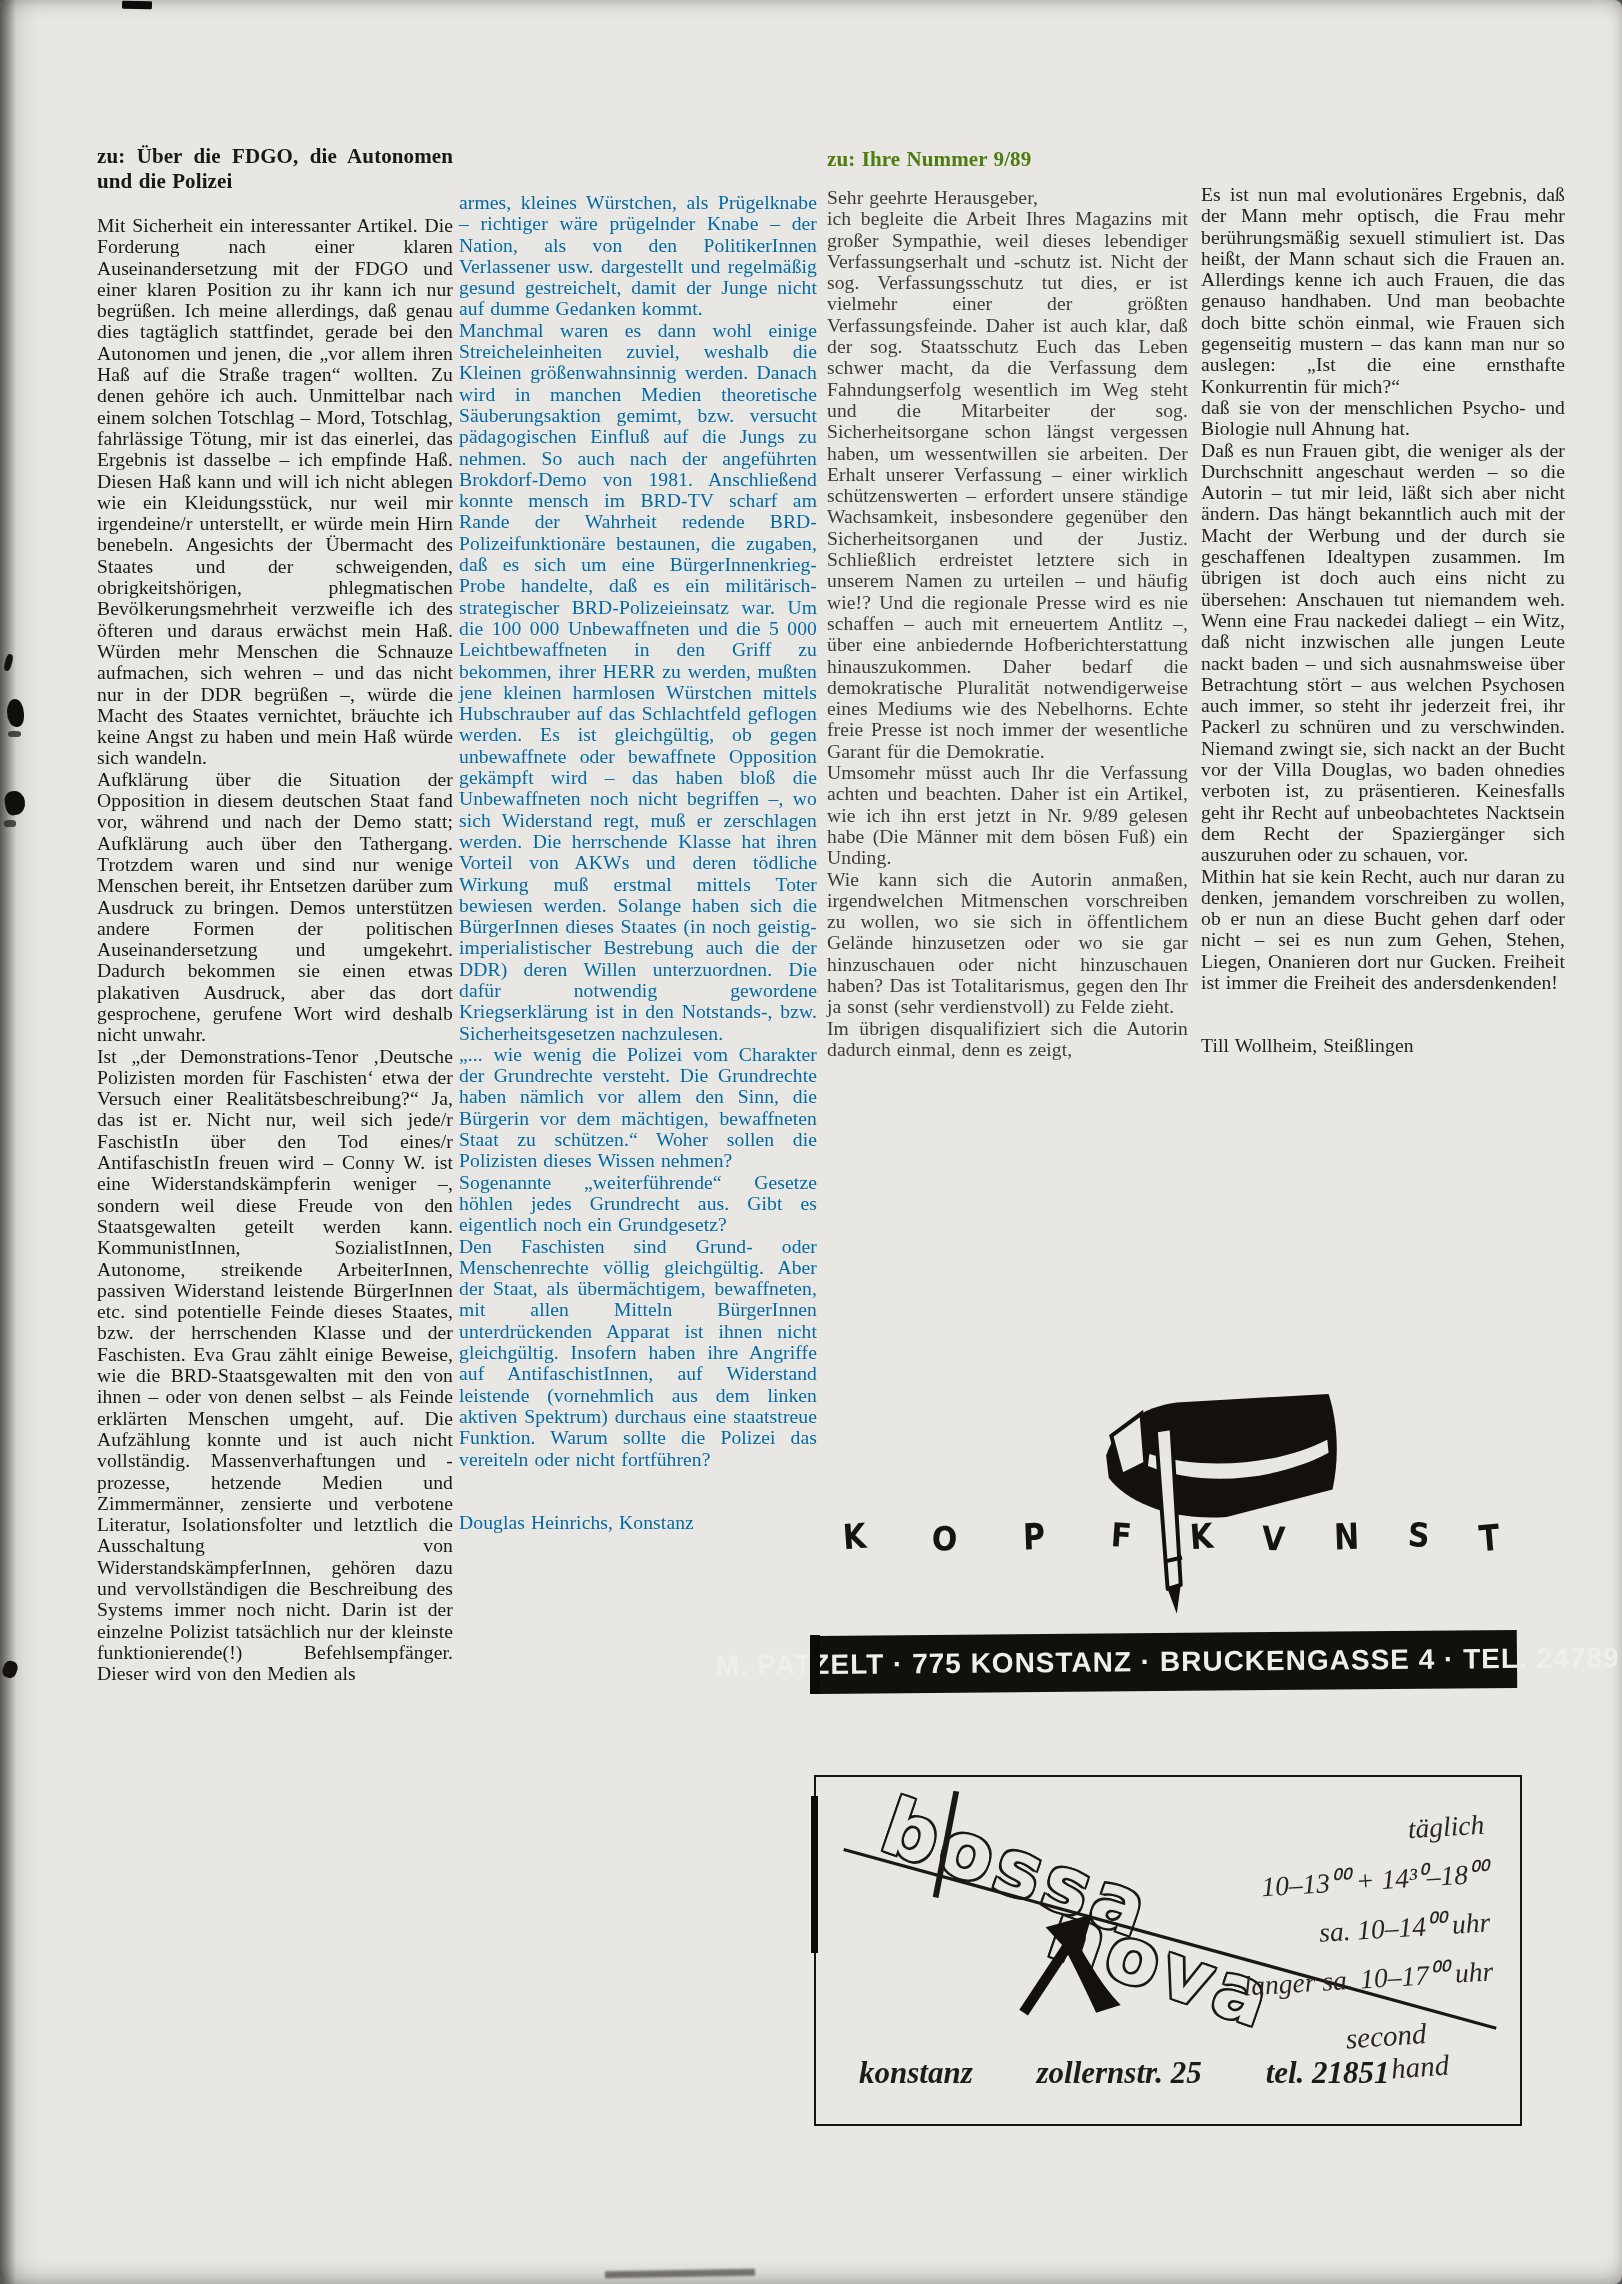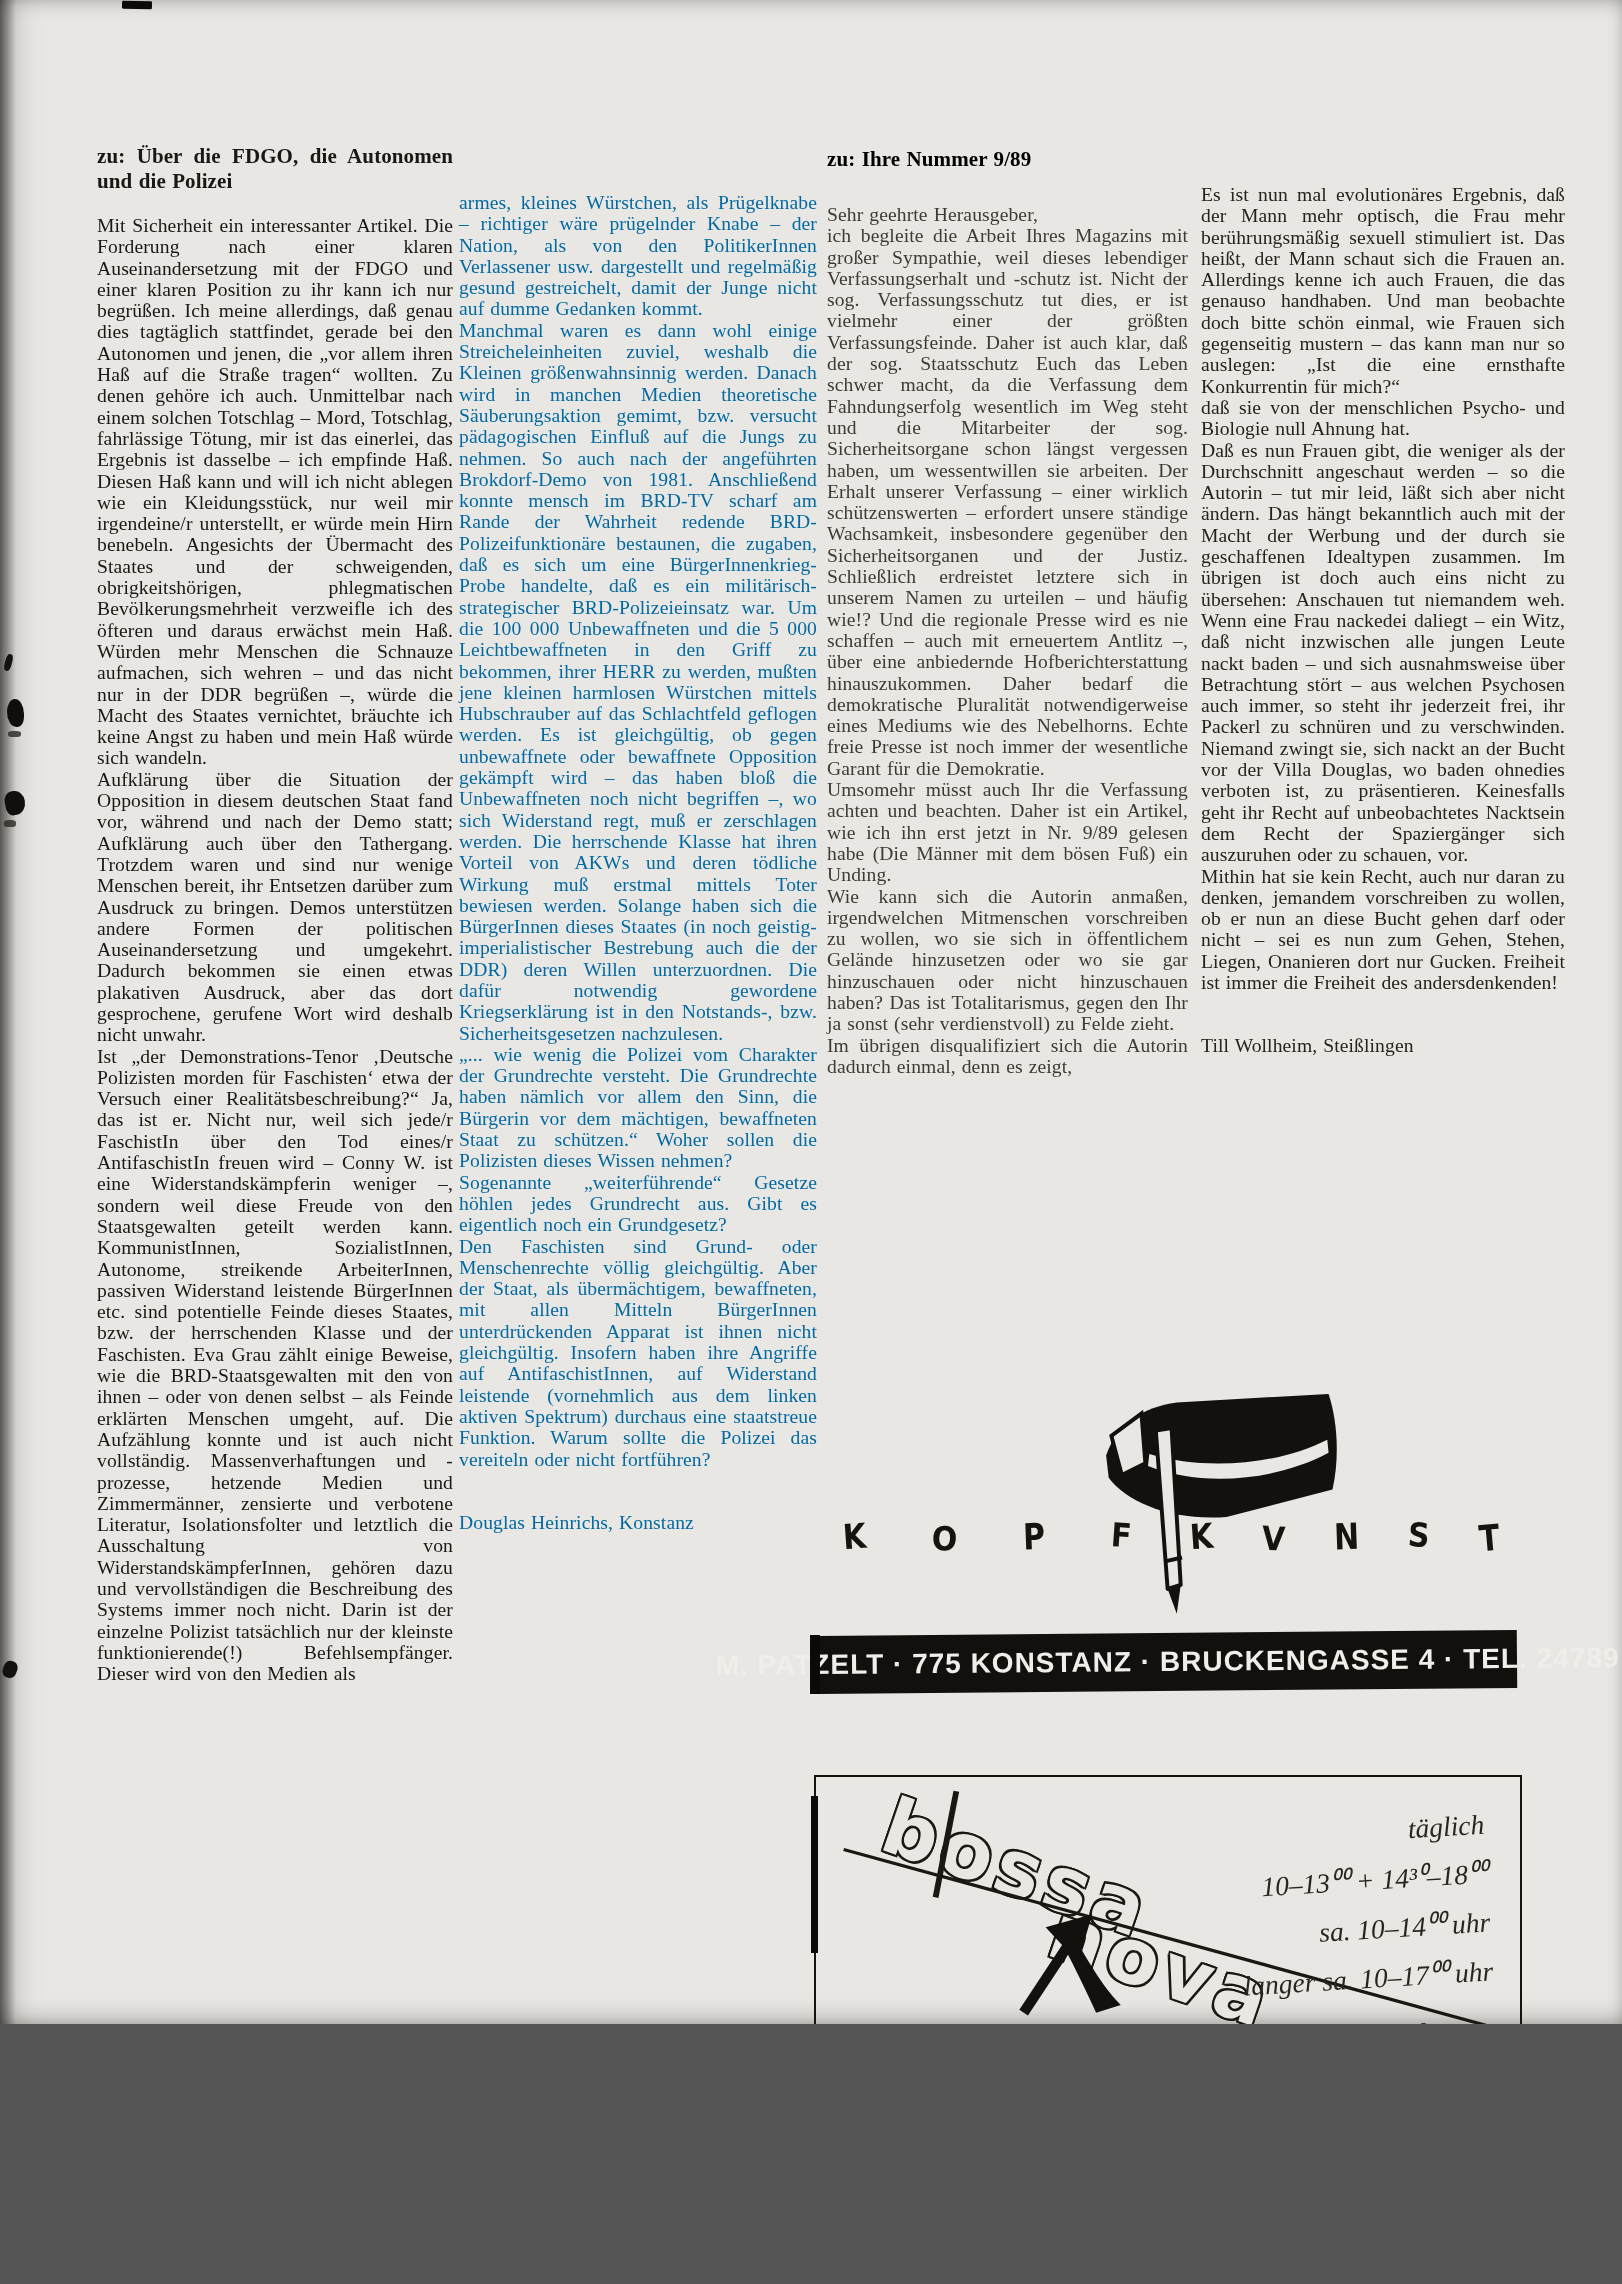--- a/index.html
+++ b/index.html
@@ -1,36 +1,37 @@
 <!DOCTYPE html>
 <html style="font-size:10.5px"><head>
 <meta charset="utf-8">
 <style>
   html,body{margin:0;padding:0;background:#555;}
   .page{
-    position:relative;width:1622px;height:2024px;margin:0 auto;
+    position:relative;width:1622px;height:2284px;margin:0 auto;
     background:#e8e7e3;overflow:hidden;
     font-family:"Liberation Serif",serif;color:#1e1a16;
     box-shadow:inset 22px 0 39px -25px rgba(10,8,6,.6),
                inset -10.5px 0 22px -17px rgba(10,8,6,.3),
                inset 0 11.8px 23.5px -18.3px rgba(10,8,6,.35),
                inset 0 -17px 29px -21px rgba(10,8,6,.4);
+    border-radius:8px;
   }
   .edge-left{position:absolute;left:0;top:0;width:15.7px;height:100%;
     background:linear-gradient(90deg,rgba(15,12,10,.5),rgba(15,12,10,0));}
   
   .col{position:absolute;text-align:justify;font-size:19.6px;line-height:21.3px;
        letter-spacing:0.1px;word-spacing:1px;}
   .col p{margin:0;}
   .col .heading{font-weight:bold;font-size:21px;line-height:25px;margin:0 0 21px 0;}
   .col .sig{margin-top:42px;text-align:left;}
   .col1{left:97px;top:144px;width:356px;color:#1b1714;}
   .col2{left:459px;top:192px;width:358px;color:#0369a1;}
   .col3{left:827px;top:147px;width:361px;color:#403a34;}
-  .col3 .heading{color:#000000;margin-bottom:32px;}
+  .col3 .heading{color:#4d7c0f;margin-bottom:15px;}
   .col4{left:1201px;top:184px;width:364px;color:#27221d;}
   
   .ad-kopfkunst{position:absolute;left:814px;top:1370px;width:710px;height:330px;}
   .kk-logo{position:absolute;left:258px;top:19.6px;width:275px;height:229px;}
   .kword{position:absolute;display:flex;justify-content:space-between;
     font-family:"DejaVu Sans",sans-serif;font-weight:700;font-size:30px;color:#17130e;}
   .kword1{left:29px;top:149px;width:288px;}
   .kword2{left:376px;top:149px;width:309px;}
   .kword span{display:inline-block;transform-origin:center;}
   .kword span:nth-child(1){transform:rotate(-4deg) scaleY(1.15);}

